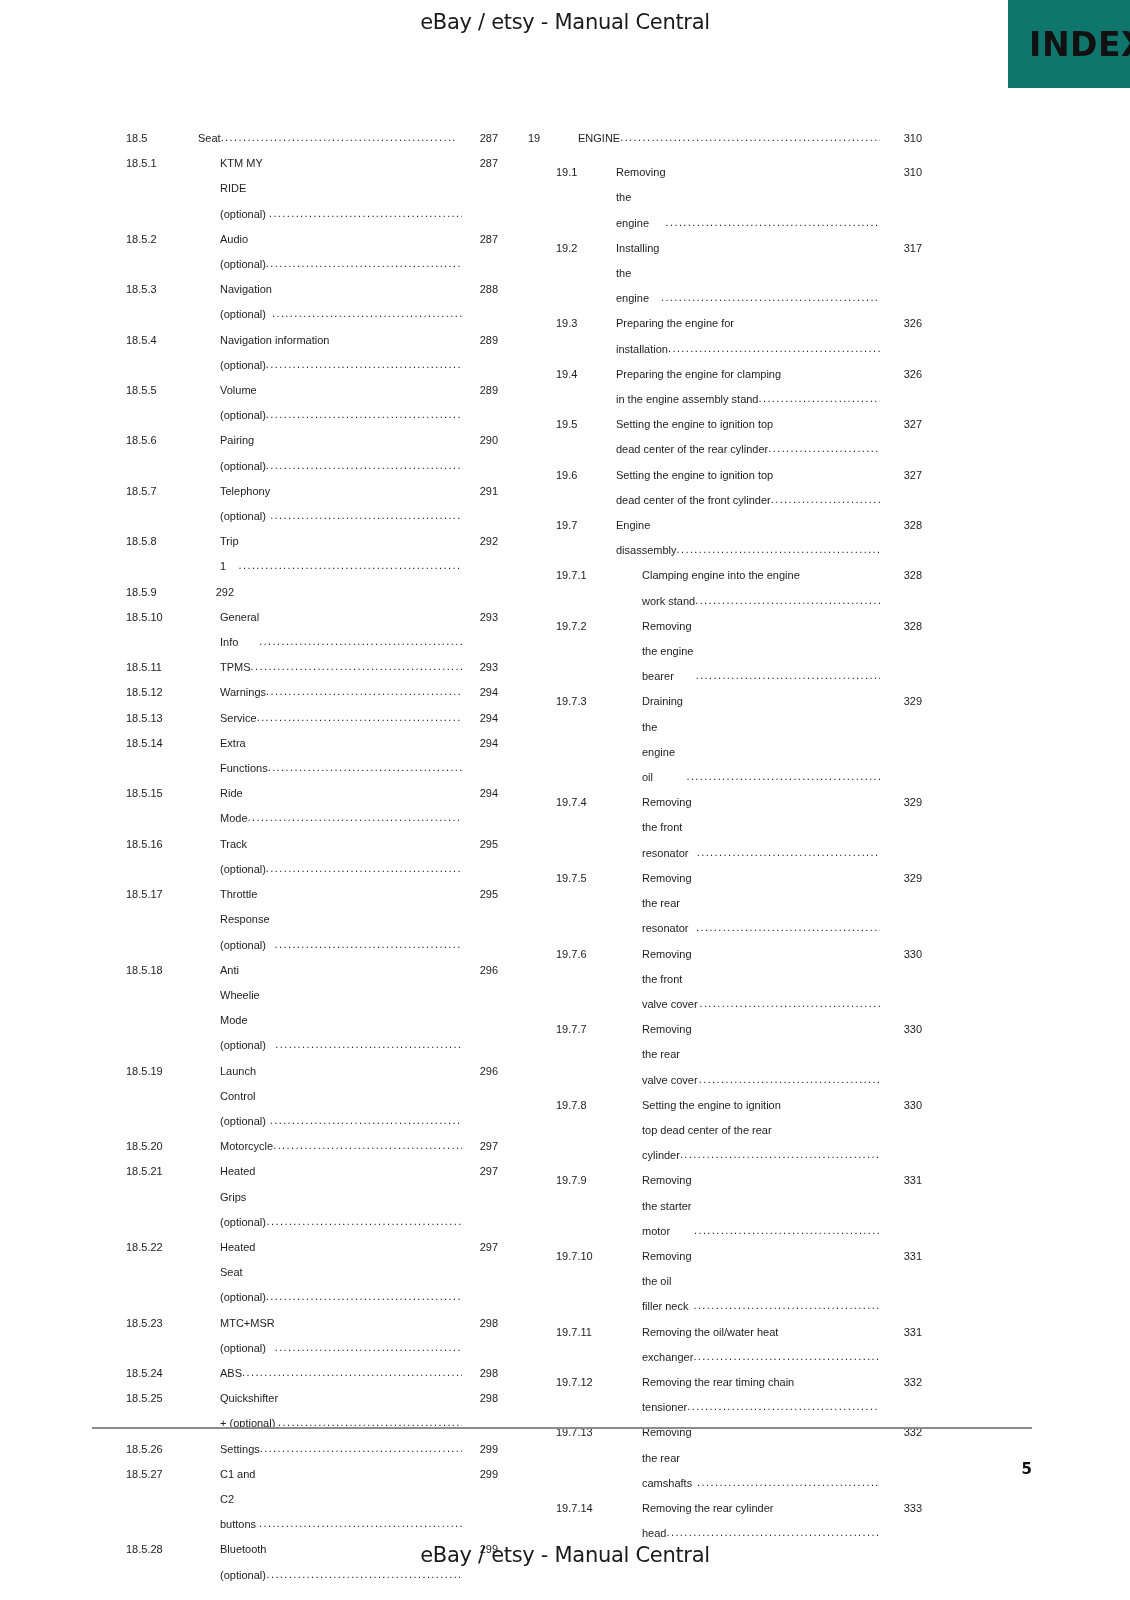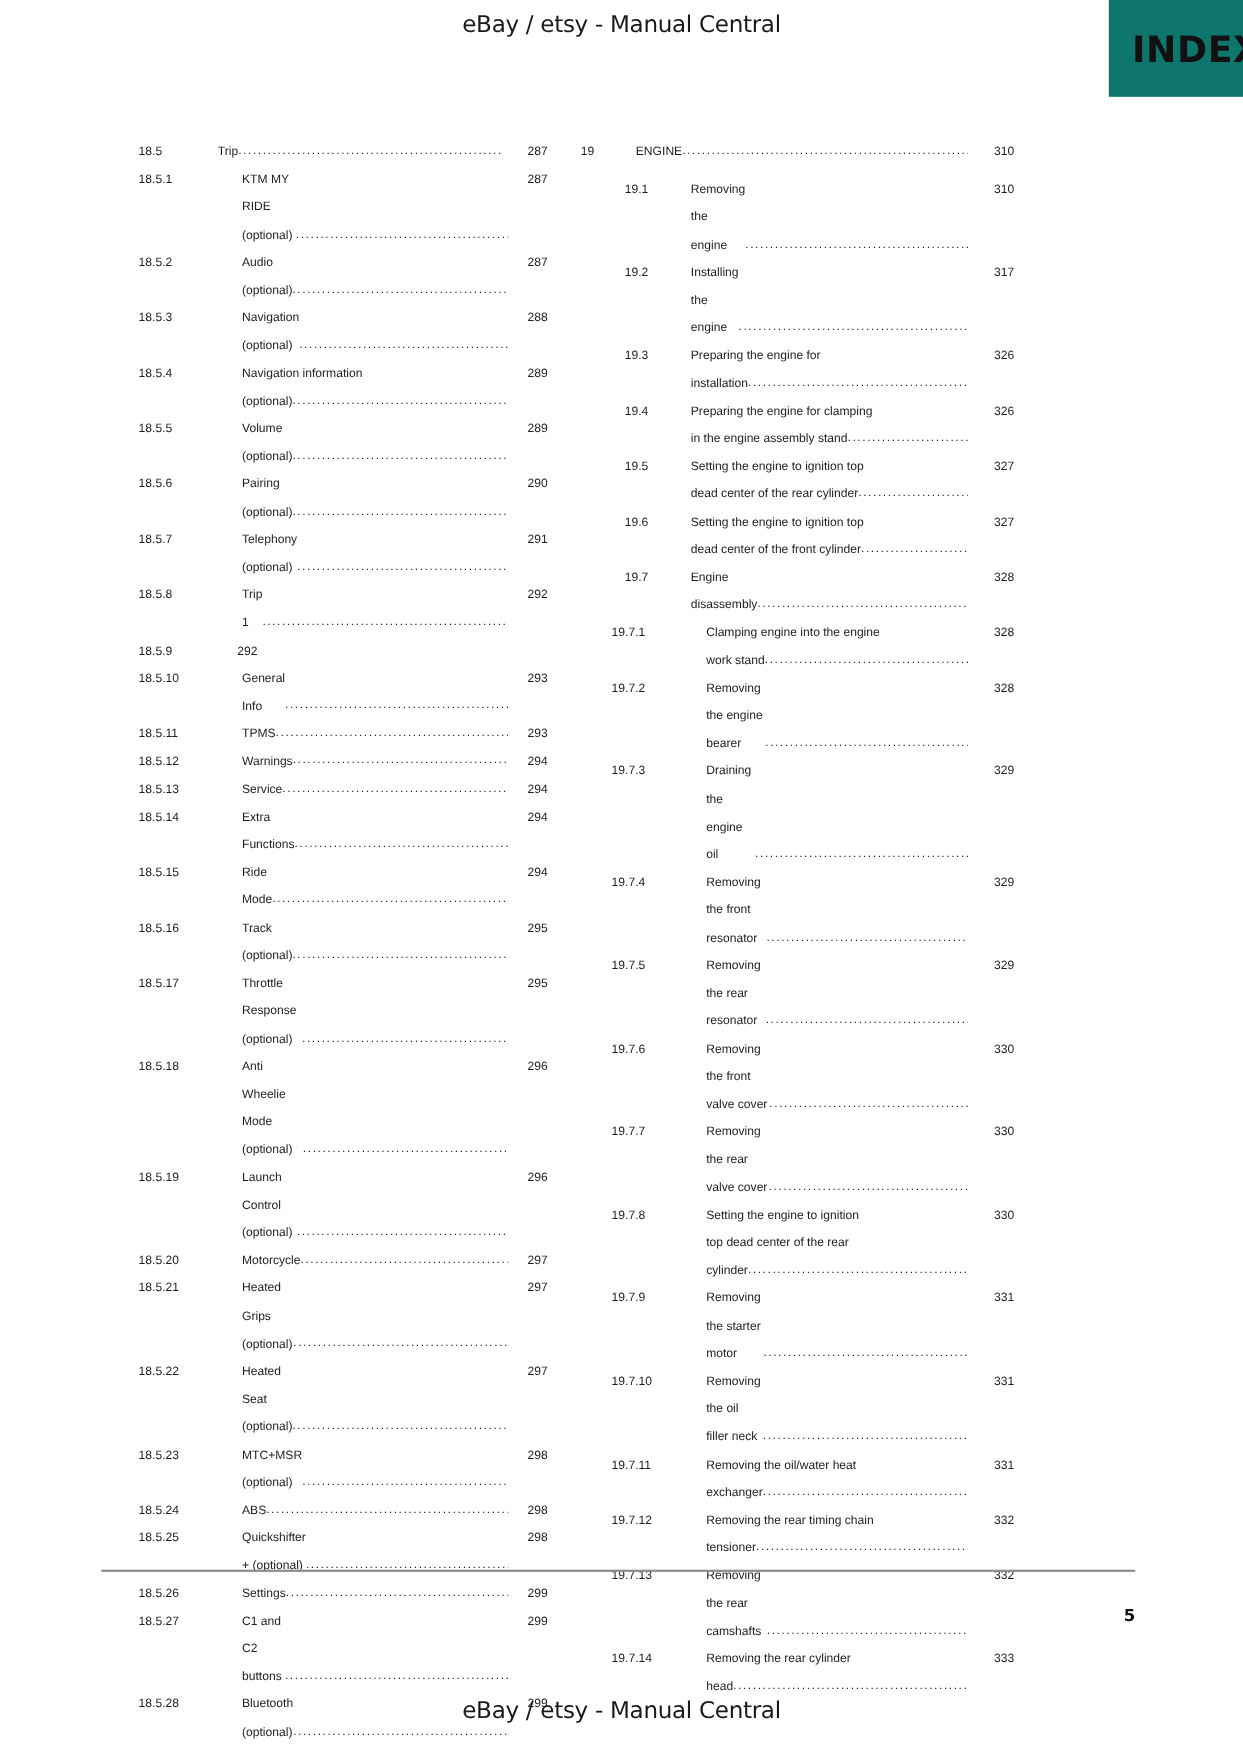--- a/index.html
+++ b/index.html
@@ -131,21 +131,21 @@
   .toc-col.left .lvl3 .toc-body { margin-left: 22px; }
   .toc-col.left .lvl2 .toc-page,
   .toc-col.left .lvl3 .toc-page { margin-left: 8px; }
   .toc-col.left .lvl3 .toc-page { margin-left: 2px; }
 
   
   .toc-col.right .toc-num  { width: 60px; }
   .toc-col.right .toc-page { width: 34px; margin-left: 8px; text-align: right; }
   .toc-col.right .lvl1 { margin-left: 18px; }
   .toc-col.right .lvl1 .toc-num { width: 50px; }
-  .toc-col.right .lvl2 { margin-left: 58px; }
+  .toc-col.right .lvl2 { margin-left: 46px; }
   .toc-col.right .lvl2 .toc-body { margin-left: 0px; }
   .toc-col.right .lvl3 { margin-left: 46px; }
   .toc-col.right .lvl3 .toc-body { margin-left: 24px; }
   .toc-col.right .lvl3 .toc-num { width: 62px; }
 
   .spacer-sm { height: 9px; }
 
   
   .footer-rule {
     position: absolute;
@@ -186,21 +186,21 @@
   <div class="index-tab">
     <span class="index-tab-label">INDEX</span>
   </div>
 </div>
 
 <div class="toc-columns">
   <div class="toc-col left" id="col-left">
       <div class="toc-entry lvl2">
         <span class="toc-num">18.5</span>
         <span class="toc-body">
-          <span class="toc-title">Trip</span>
+          <span class="toc-title">Seat</span>
           <span class="toc-dots"></span>
         </span>
         <span class="toc-page">287</span>
       </div>
       <div class="toc-entry lvl3">
         <span class="toc-num">18.5.1</span>
         <span class="toc-body">
           <span class="toc-title">KTM MY RIDE (optional)</span>
           <span class="toc-dots"></span>
         </span>

